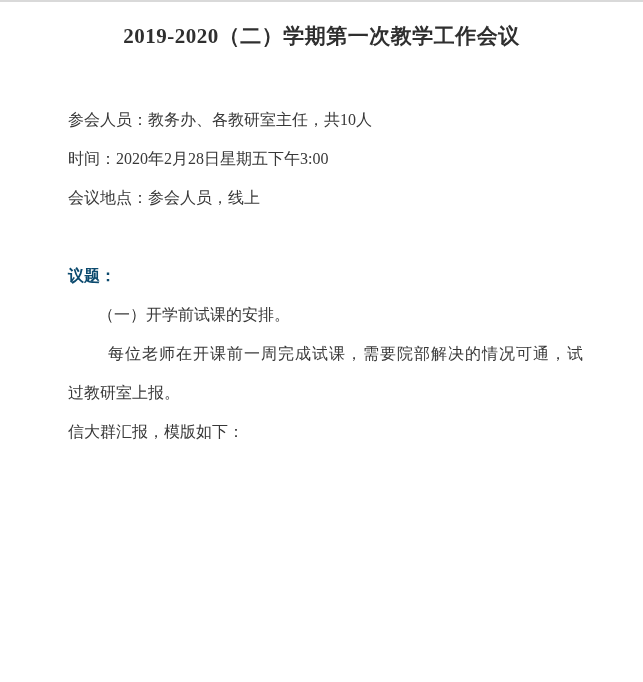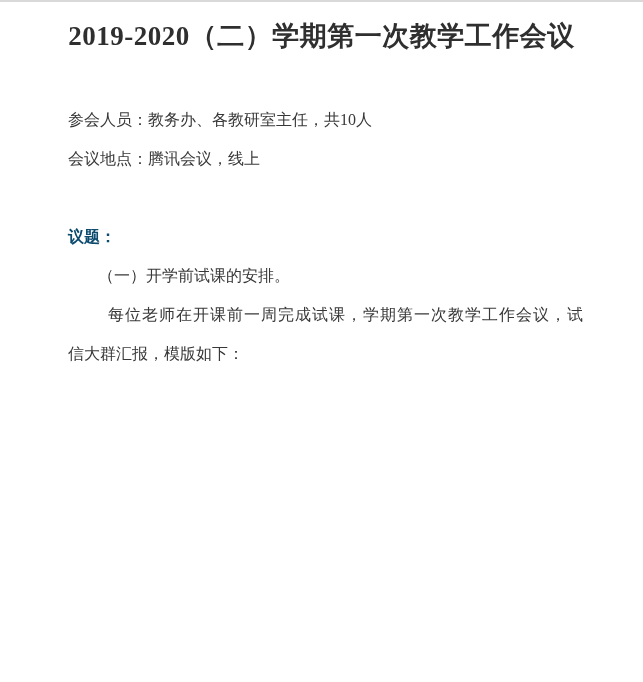--- a/index.html
+++ b/index.html
@@ -13,21 +13,21 @@
     overflow: hidden;
     font-family: "Liberation Serif", "DejaVu Serif", serif;
     color: #383838;
   }
   .top-rule {
     height: 2px;
     background: #d9d9d9;
   }
   .doc-title {
     margin: 18px 10px 0 10px;
-    font-size: 27px;
+    font-size: 21px;
     font-weight: bold;
     line-height: 32px;
     text-align: center;
     letter-spacing: 0.5px;
     color: #2f2f2f;
   }
   .content {
     padding: 0 60px 0 68px;
   }
   .line {
@@ -60,33 +60,35 @@
 <body>
 
 <div>
   <div class="top-rule"></div>
 
   <h1 class="doc-title">2019-2020（二）学期第一次教学工作会议</h1>
 
   <div class="content">
     <div class="line first">参会人员：教务办、各教研室主任，共10人</div>
 
+    <div class="line">时间：2020年2月28日星期五下午3:00</div>
 
-    <div class="line">会议地点：腾讯会议，线上</div>
+    <div class="line">会议地点：参会人员，线上</div>
 
     <div class="gap"></div>
 
     <div class="line bold">议题：</div>
 
 
     <div class="line ind1">（一）开学前试课的安排。</div>
 
-    <div class="line ind2 just">每位老师在开课前一周完成试课，学期第一次教学工作会议，试</div>
+    <div class="line ind2 just">每位老师在开课前一周完成试课，需要院部解决的情况可通，试</div>
 
 
+    <div class="line">过教研室上报。</div>
 
 
 
 
 
     <div class="line">信大群汇报，模版如下：</div>
   </div>
 </div>
 
 </body></html>

